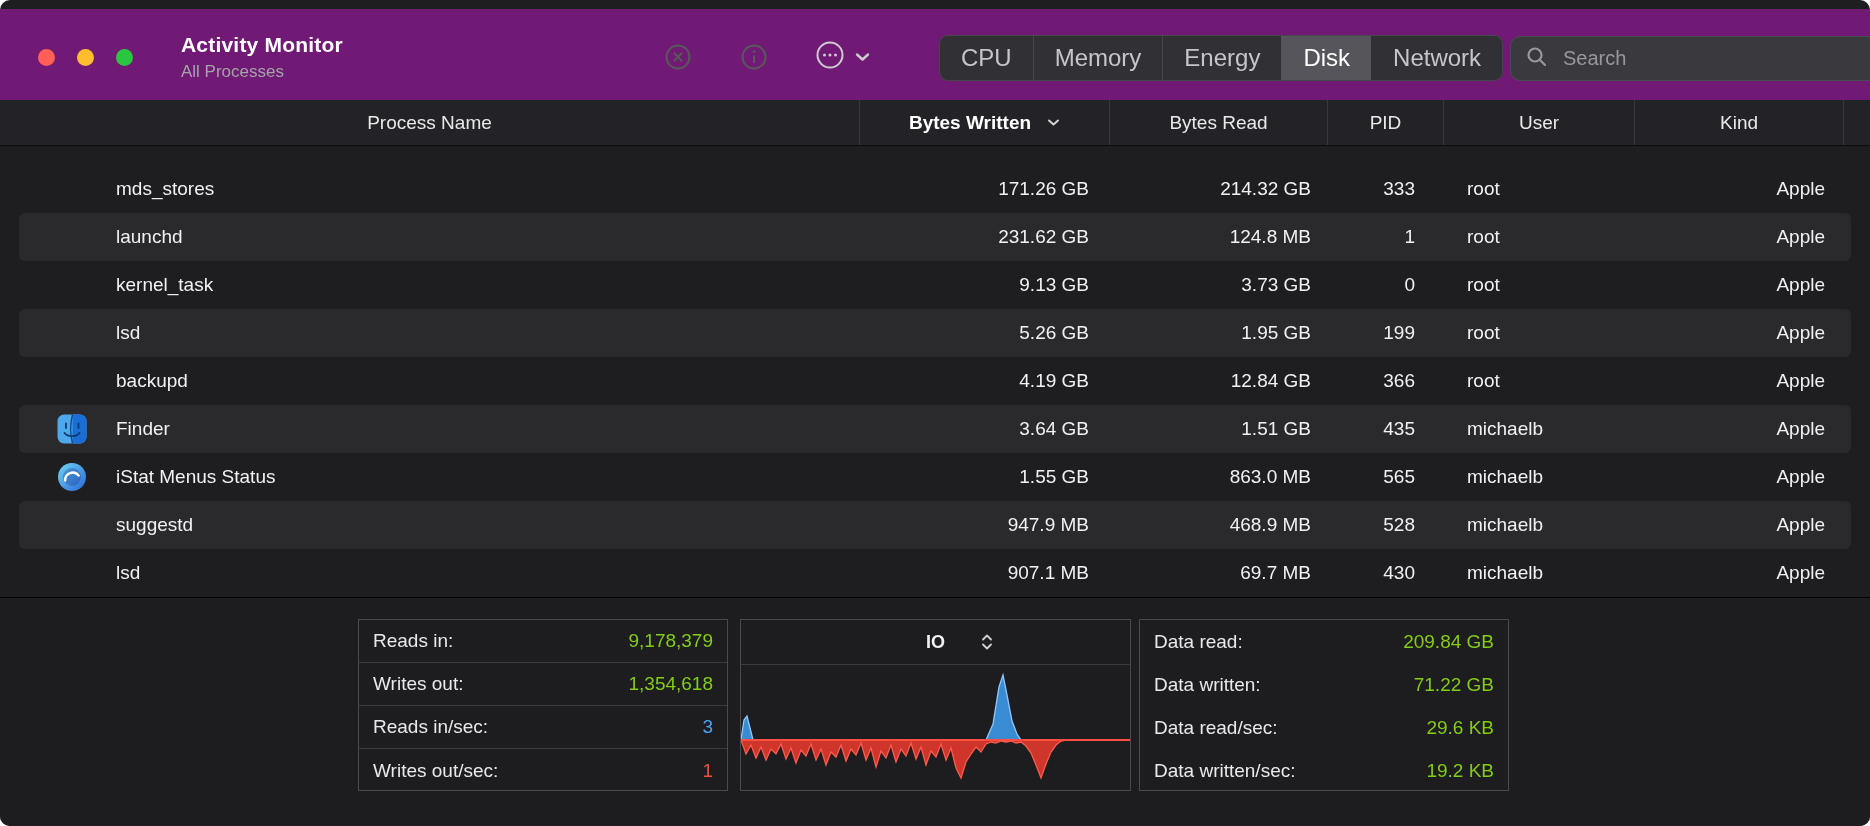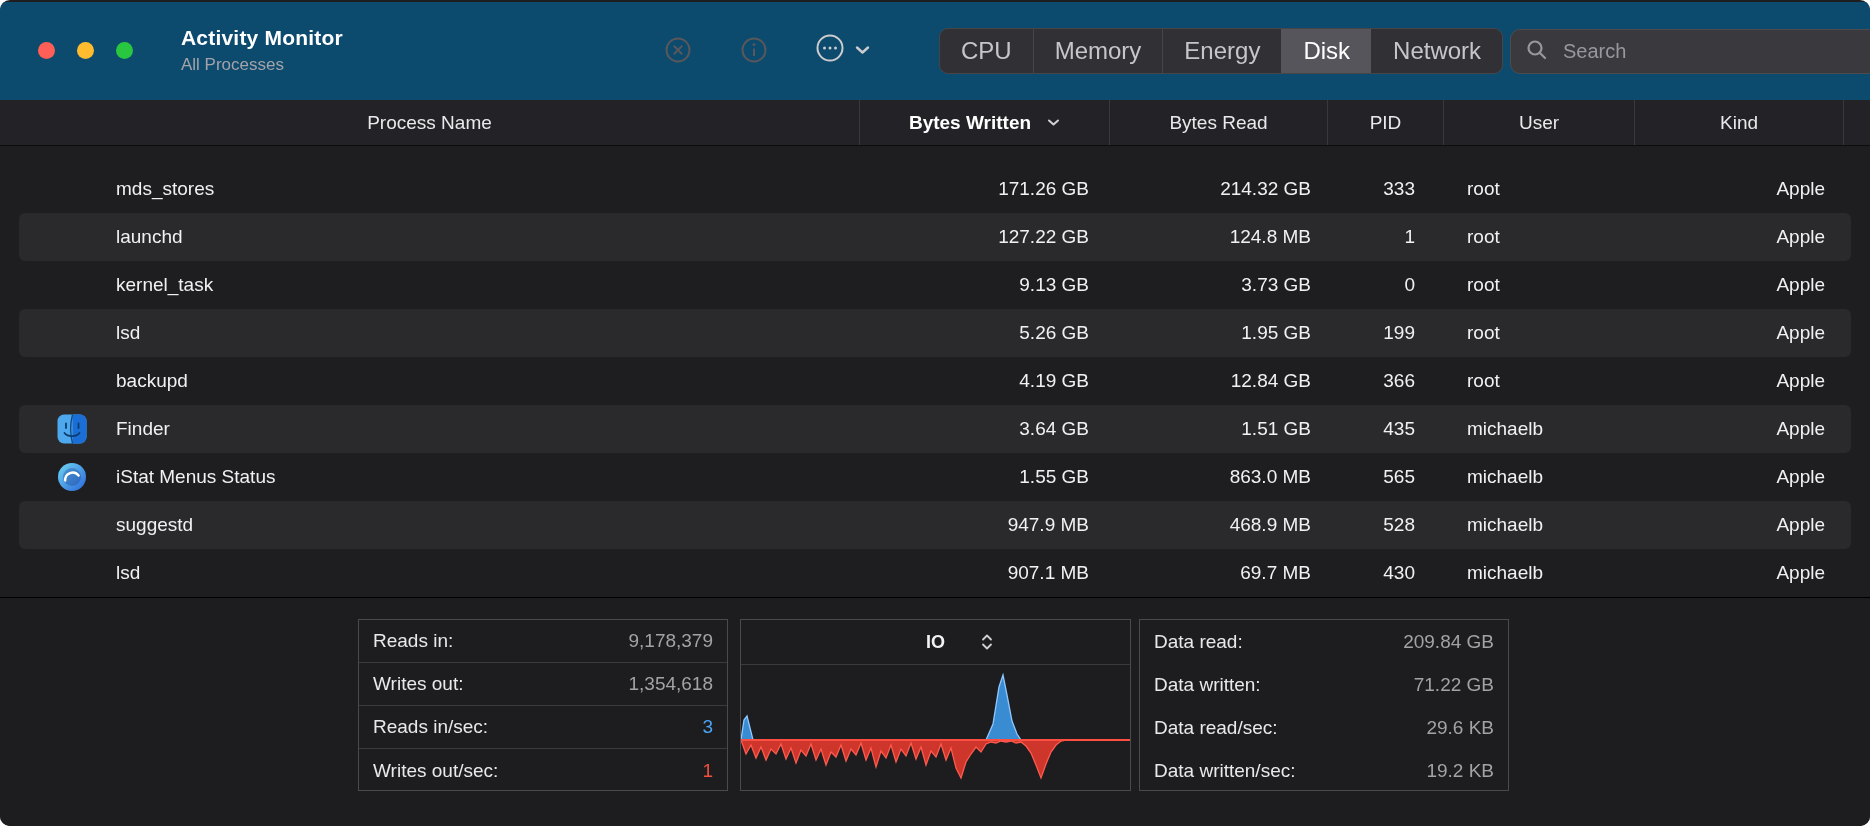--- a/index.html
+++ b/index.html
@@ -1,20 +1,20 @@
 <!DOCTYPE html>
 <html><head>
 <meta charset="utf-8">
 <style>
   html,body{margin:0;padding:0;background:#ffffff;}
   *{box-sizing:border-box;font-family:"Liberation Sans","DejaVu Sans",sans-serif;}
   .window{position:relative;width:1870px;height:826px;background:#1e1e20;border-radius:10px;overflow:hidden;}
 
   
-  .titlebar{position:absolute;top:2px;left:0;width:100%;height:100px;background:#0c4a6e;border-bottom:1px solid #19191b;}
+  .titlebar{position:absolute;top:9px;left:0;width:100%;height:100px;background:#701a75;border-bottom:1px solid #19191b;}
   .traffic{position:absolute;left:38px;top:40px;display:flex;gap:22px;}
   .light{width:17px;height:17px;border-radius:50%;}
   .light.red{background:#ff5f57;}
   .light.yellow{background:#febc2e;}
   .light.green{background:#29c740;}
   .titles{position:absolute;left:181px;top:24px;}
   .title{font-size:21px;font-weight:bold;color:#ffffff;letter-spacing:.2px;}
   .subtitle{font-size:17px;color:#a3a3a8;margin-top:5px;}
 
   .tb-icons{position:absolute;left:658px;top:28px;display:flex;align-items:center;}
@@ -59,21 +59,21 @@
 
   
   .tfooter{position:absolute;top:597px;left:0;width:100%;height:229px;background:#1d1d1f;border-top:1px solid #000000;}
   .statbox{position:absolute;top:21px;height:172px;border:1px solid #4a4a4e;}
   .box-left{left:358px;width:370px;}
   .box-chart{left:740px;width:391px;}
   .box-right{left:1139px;width:370px;}
   .statrow{height:43px;display:flex;align-items:center;justify-content:space-between;padding:0 14px;font-size:19px;color:#e9e9eb;}
   .box-left .statrow{border-bottom:1px solid #3b3b3f;}
   .box-left .statrow:last-child{border-bottom:none;}
-  .statval{color:#a3a3a3;}
+  .statval{color:#84cc16;}
   .statval.blue{color:#4aa3f5;}
   .statval.red{color:#f0503c;}
   .chart-head{position:relative;height:45px;display:flex;align-items:center;justify-content:center;border-bottom:1px solid #3b3b3f;}
   .chart-title{font-size:18px;font-weight:bold;color:#f2f2f4;}
   .popup-ind{position:absolute;left:calc(50% + 44px);top:50%;transform:translateY(-50%);display:flex;}
   .chart-area{height:125px;width:100%;}
   .chart-area svg{display:block;width:100%;height:100%;}
 </style>
 </head>
 <body>
@@ -186,21 +186,21 @@
       <div class="c user">root</div>
       <div class="c num kind">Apple</div>
       <div class="c"></div>
     </div>
 
     <div class="trow grid striped">
       <div class="c name">
           <span class="appicon"></span>
           <span>launchd</span>
         </div>
-      <div class="c num bw">127.22 GB</div>
+      <div class="c num bw">231.62 GB</div>
       <div class="c num br">124.8 MB</div>
       <div class="c num pid">1</div>
       <div class="c user">root</div>
       <div class="c num kind">Apple</div>
       <div class="c"></div>
     </div>
 
     <div class="trow grid">
       <div class="c name">
           <span class="appicon"></span>

